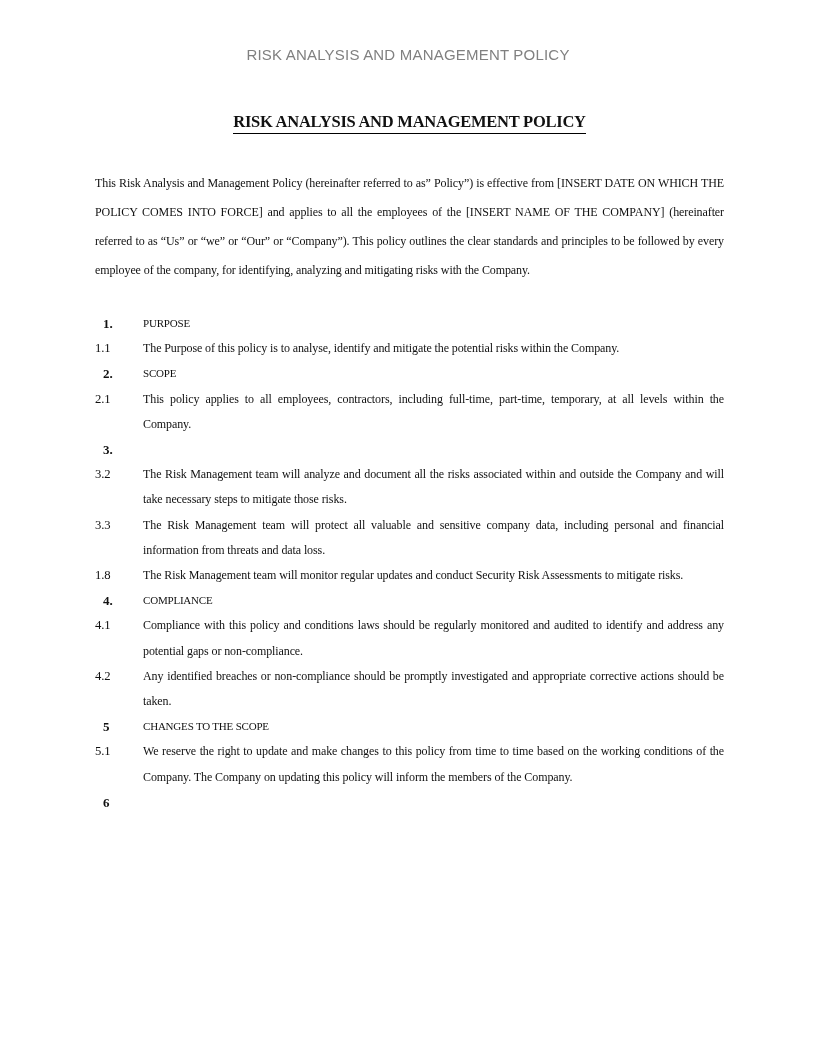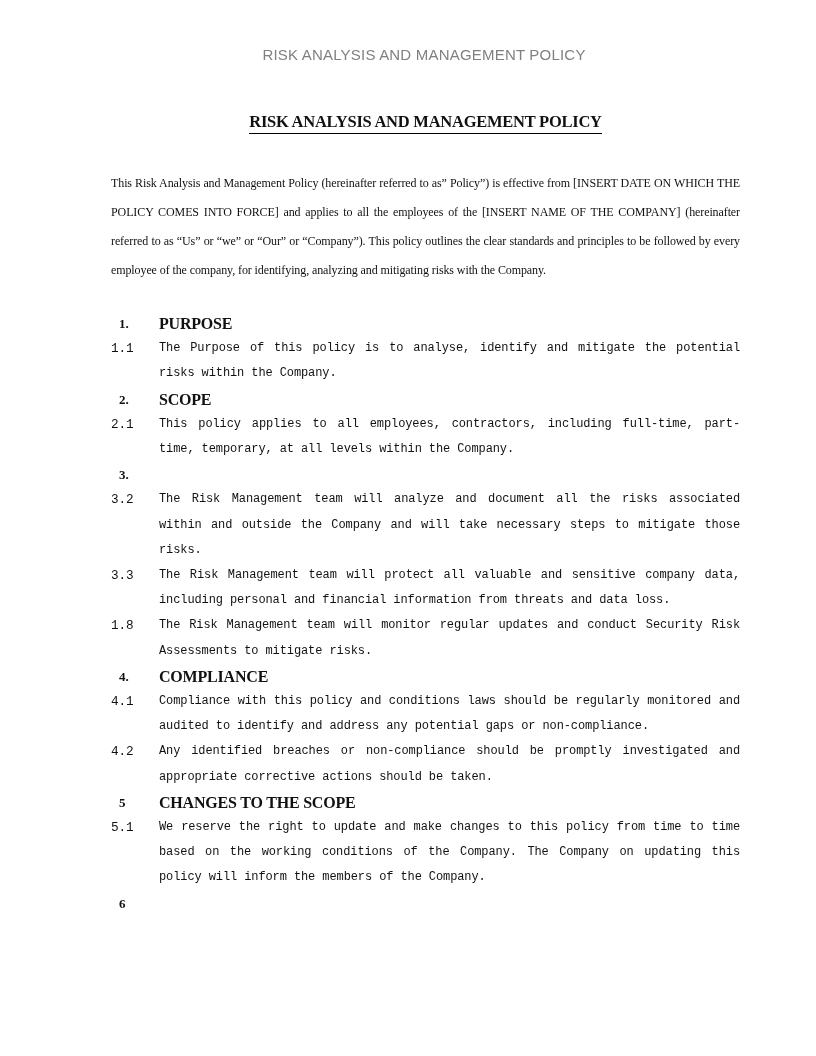--- a/index.html
+++ b/index.html
@@ -13,21 +13,20 @@
     font-family: "Liberation Serif", "DejaVu Serif", serif;
     color: #111111;
     position: relative;
     overflow: hidden;
   }
   .page {
     width: 716px;
     height: 1056px;
     box-sizing: border-box;
     position: relative;
-    margin-left: 16px;
   }
 
   
   .doc-header {
     position: absolute;
     top: 46px;
     left: 0;
     width: 816px;
     text-align: center;
     font-family: "Liberation Sans", "DejaVu Sans", sans-serif;
@@ -88,37 +87,36 @@
     line-height: 25.2px;
     letter-spacing: -0.1px;
   }
   .heading-row .num {
     padding-left: 8px;
     width: 40px;
     font-weight: bold;
     font-size: 13px;
   }
   .heading-row .htext {
-    font-weight: bold;
-    font-size: 16px;
+    font-weight: normal;
+    font-size: 11px;
     line-height: 25.2px;
     letter-spacing: -0.2px;
     white-space: nowrap;
   }
   .clause-text {
     flex: 1 1 auto;
     font-size: 12px;
     line-height: 25.2px;
     text-align: justify;
     text-justify: inter-word;
     letter-spacing: -0.1px;
   }
   .clause-row {
     margin-bottom: 0;
-    font-family: Liberation Mono, monospace;
   }
 </style>
 </head>
 <body>
 
 <div class="page">
 
   <div class="doc-header">RISK ANALYSIS AND MANAGEMENT POLICY</div>
 
   <div class="content">

